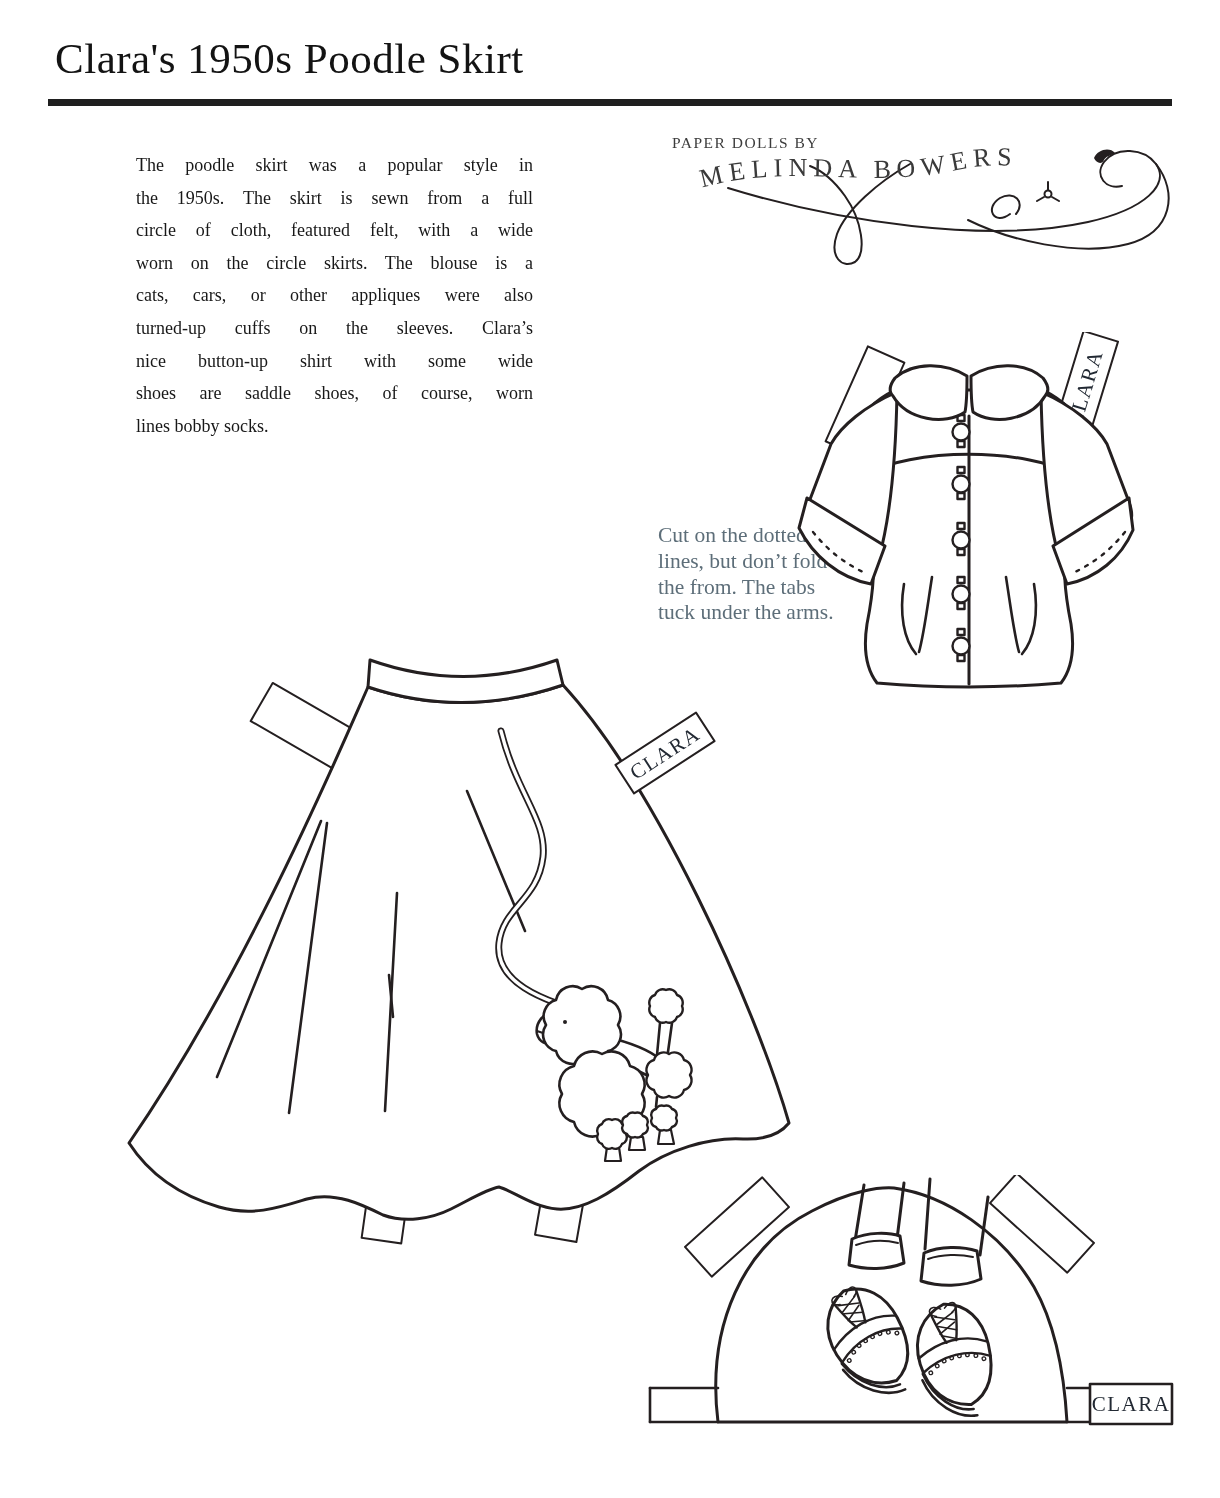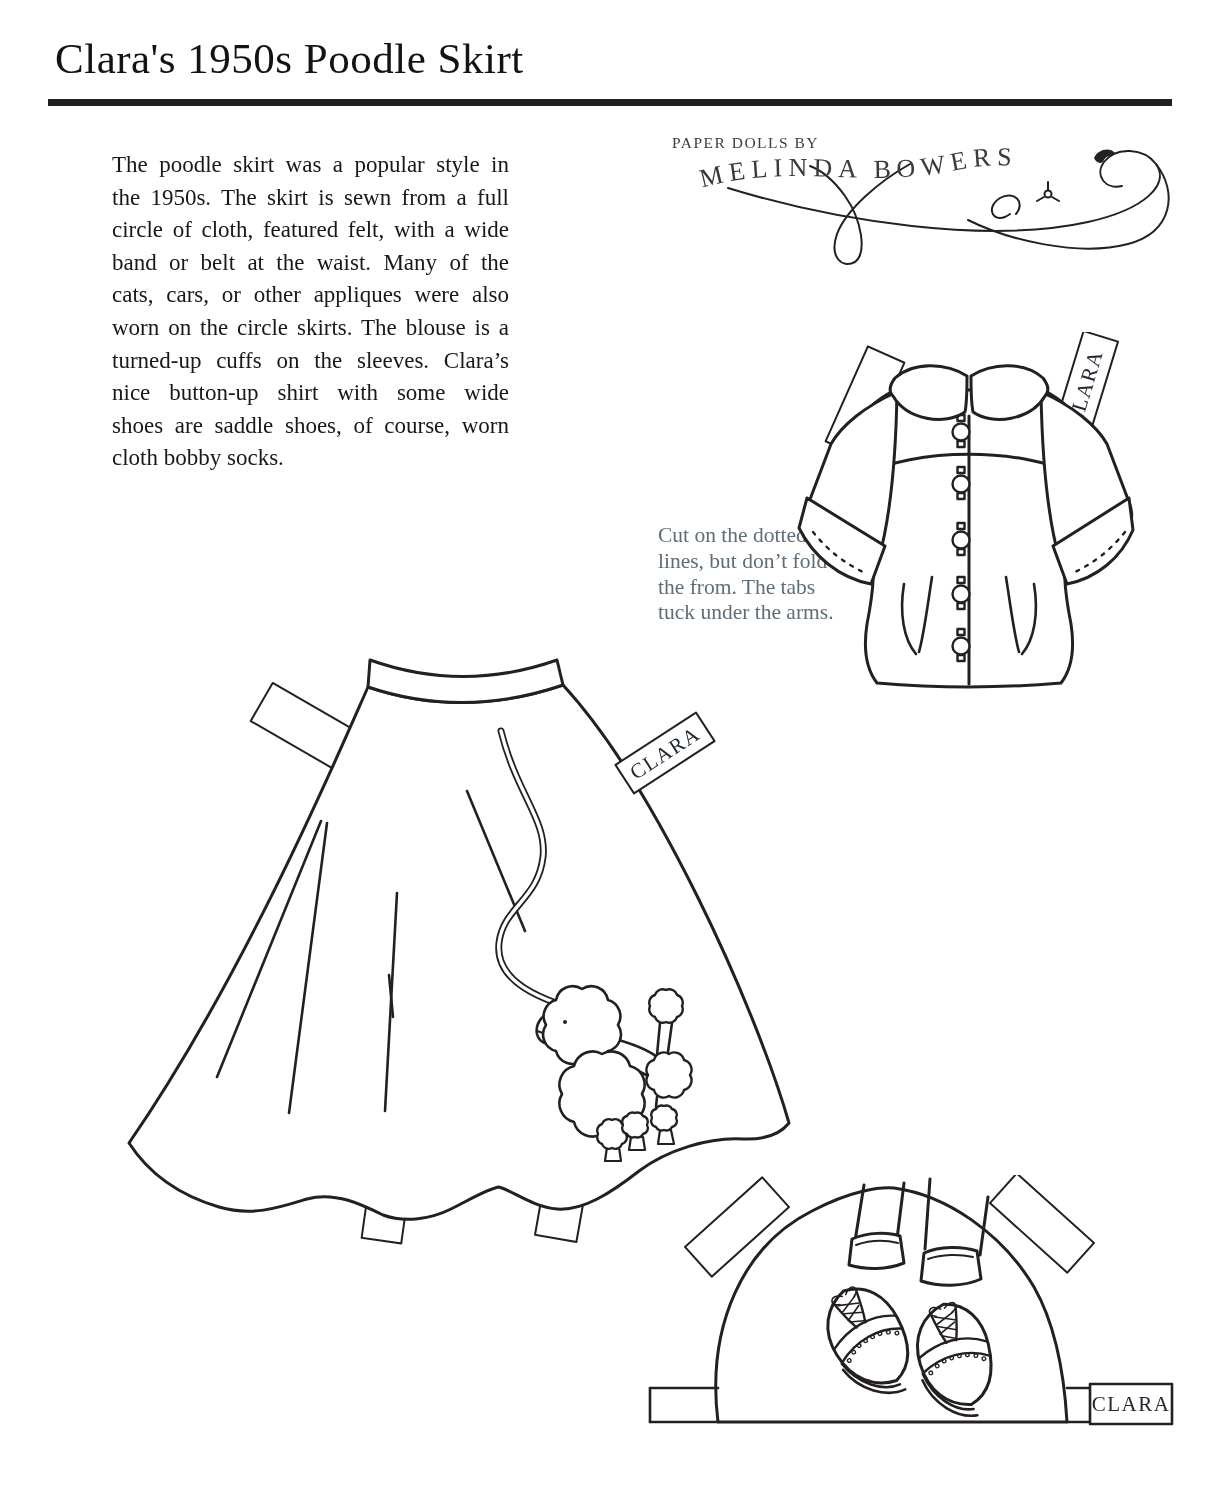--- a/index.html
+++ b/index.html
@@ -6,22 +6,22 @@
   .page {
     position:relative; width:1220px; height:1498px; background:#ffffff;
     font-family:"Liberation Serif", serif; color:#1d1d1d; overflow:hidden;
   }
   .title {
     position:absolute; left:55px; top:34px; font-size:43px; font-weight:400;
     letter-spacing:0.5px; color:#131313; white-space:nowrap;
   }
   .rule { position:absolute; left:48px; top:99px; width:1124px; height:7px; background:#1f1f1f; }
   .intro {
-    position:absolute; left:112px; top:149px; width:397px;
-    font-size:23px; line-height:32.6px; color:#181818;
+    position:absolute; left:136px; top:149px; width:397px;
+    font-size:18px; line-height:32.6px; color:#181818;
   }
   .intro-line { text-align:justify; text-align-last:justify; white-space:nowrap; }
   .intro-line.last { text-align-last:left; }
   .instructions {
     position:absolute; left:658px; top:523px; width:210px;
     font-size:21.5px; line-height:25.8px; color:#5d6e79;
   }
   .abs { position:absolute; }
   svg text { font-family:"Liberation Serif", serif; }
   .clara-label { font-size:21px; letter-spacing:1.5px; fill:#222933; }
@@ -33,27 +33,26 @@
 
 <div class="page">
 
   <div class="title">Clara's 1950s Poodle Skirt</div>
   <div class="rule"></div>
 
   <div class="intro">
     <div class="intro-line">The poodle skirt was a popular style in</div>
     <div class="intro-line">the 1950s. The skirt is sewn from a full</div>
     <div class="intro-line">circle of cloth, featured felt, with a wide</div>
-    <div class="intro-line">band or belt at the waist. Many of the</div>
+    <div class="intro-line">worn on the circle skirts. The blouse is a</div>
     <div class="intro-line">cats, cars, or other appliques were also</div>
-    <div class="intro-line">worn on the circle skirts. The blouse is a</div>
     <div class="intro-line">turned-up cuffs on the sleeves. Clara’s</div>
     <div class="intro-line">nice button-up shirt with some wide</div>
     <div class="intro-line">shoes are saddle shoes, of course, worn</div>
-    <div class="intro-line last">cloth bobby socks.</div>
+    <div class="intro-line last">lines bobby socks.</div>
   </div>
 
   <svg class="abs" style="left:658px; top:122px;" width="530" height="160" viewBox="0 0 530 160">
     <g class="ink" stroke-width="2">
       <path d="M252,42 C220,60 188,88 179,112 C171,135 184,147 197,140 C209,131 204,98 187,74 C177,60 165,49 152,44"></path>
       <path d="M70,66 C180,100 330,122 430,100 C488,87 512,62 498,42 C486,26 458,24 446,40 C436,54 448,68 464,64"></path>
       <path d="M498,42 C520,70 515,110 470,122 C420,135 350,118 310,98"></path>
       <path d="M352,92 C336,104 326,86 342,76 C356,68 368,80 358,92"></path>
       <circle cx="390" cy="72" r="3.5"></circle>
       <path d="M390,68 L390,60 M386,75 L379,79 M394,75 L401,79"></path>

